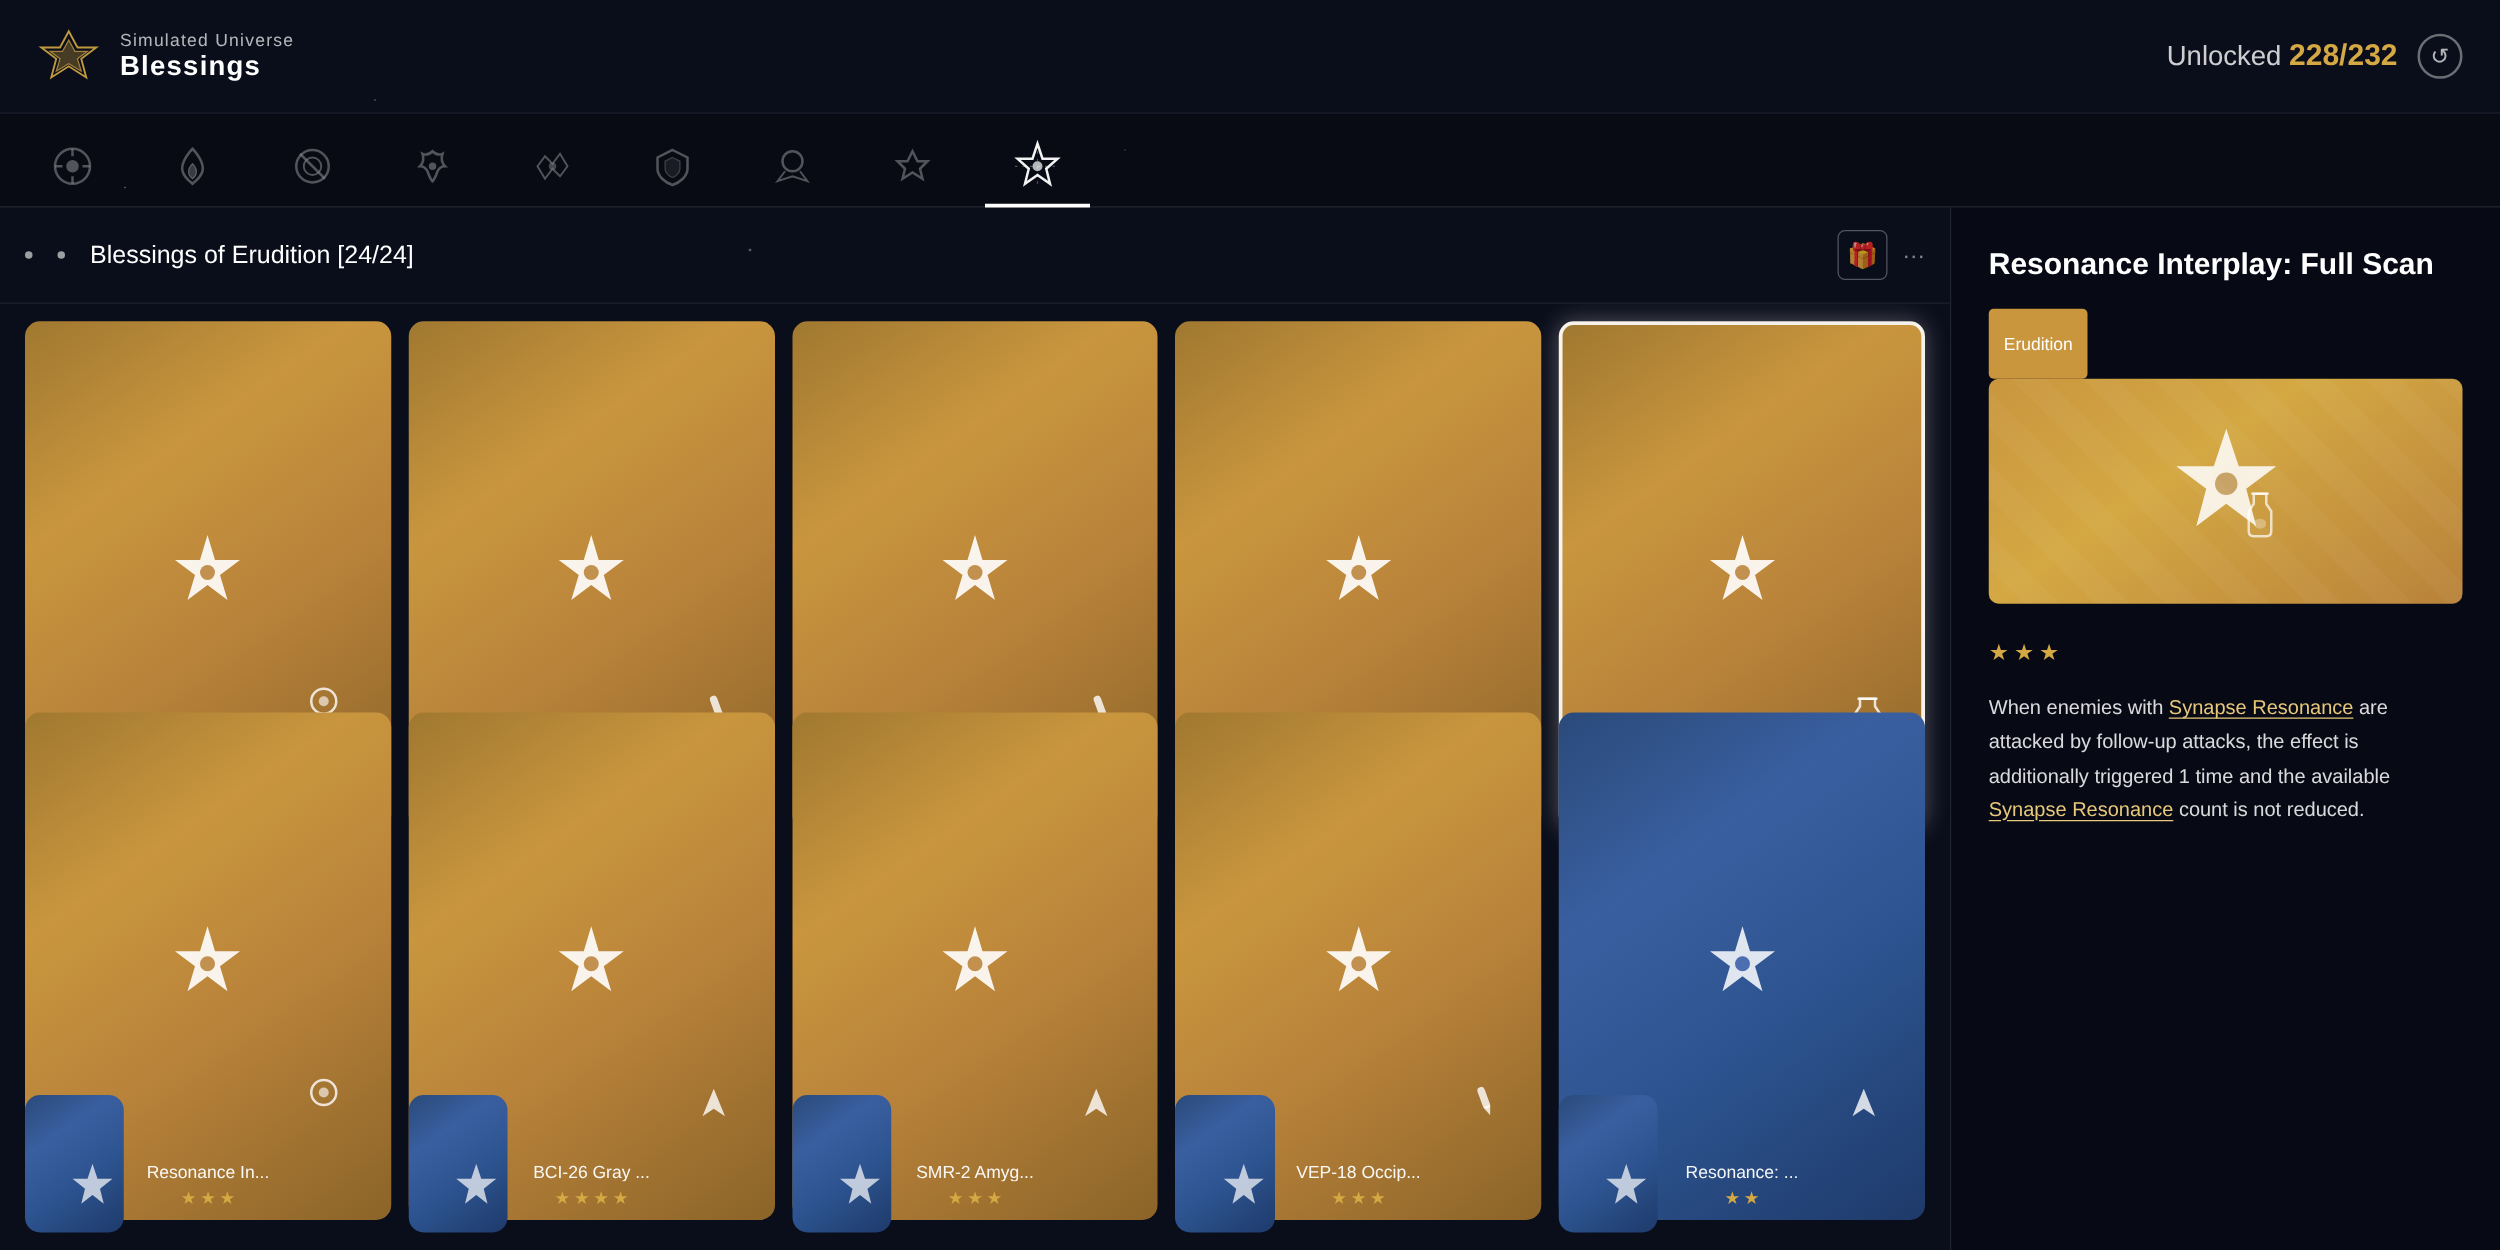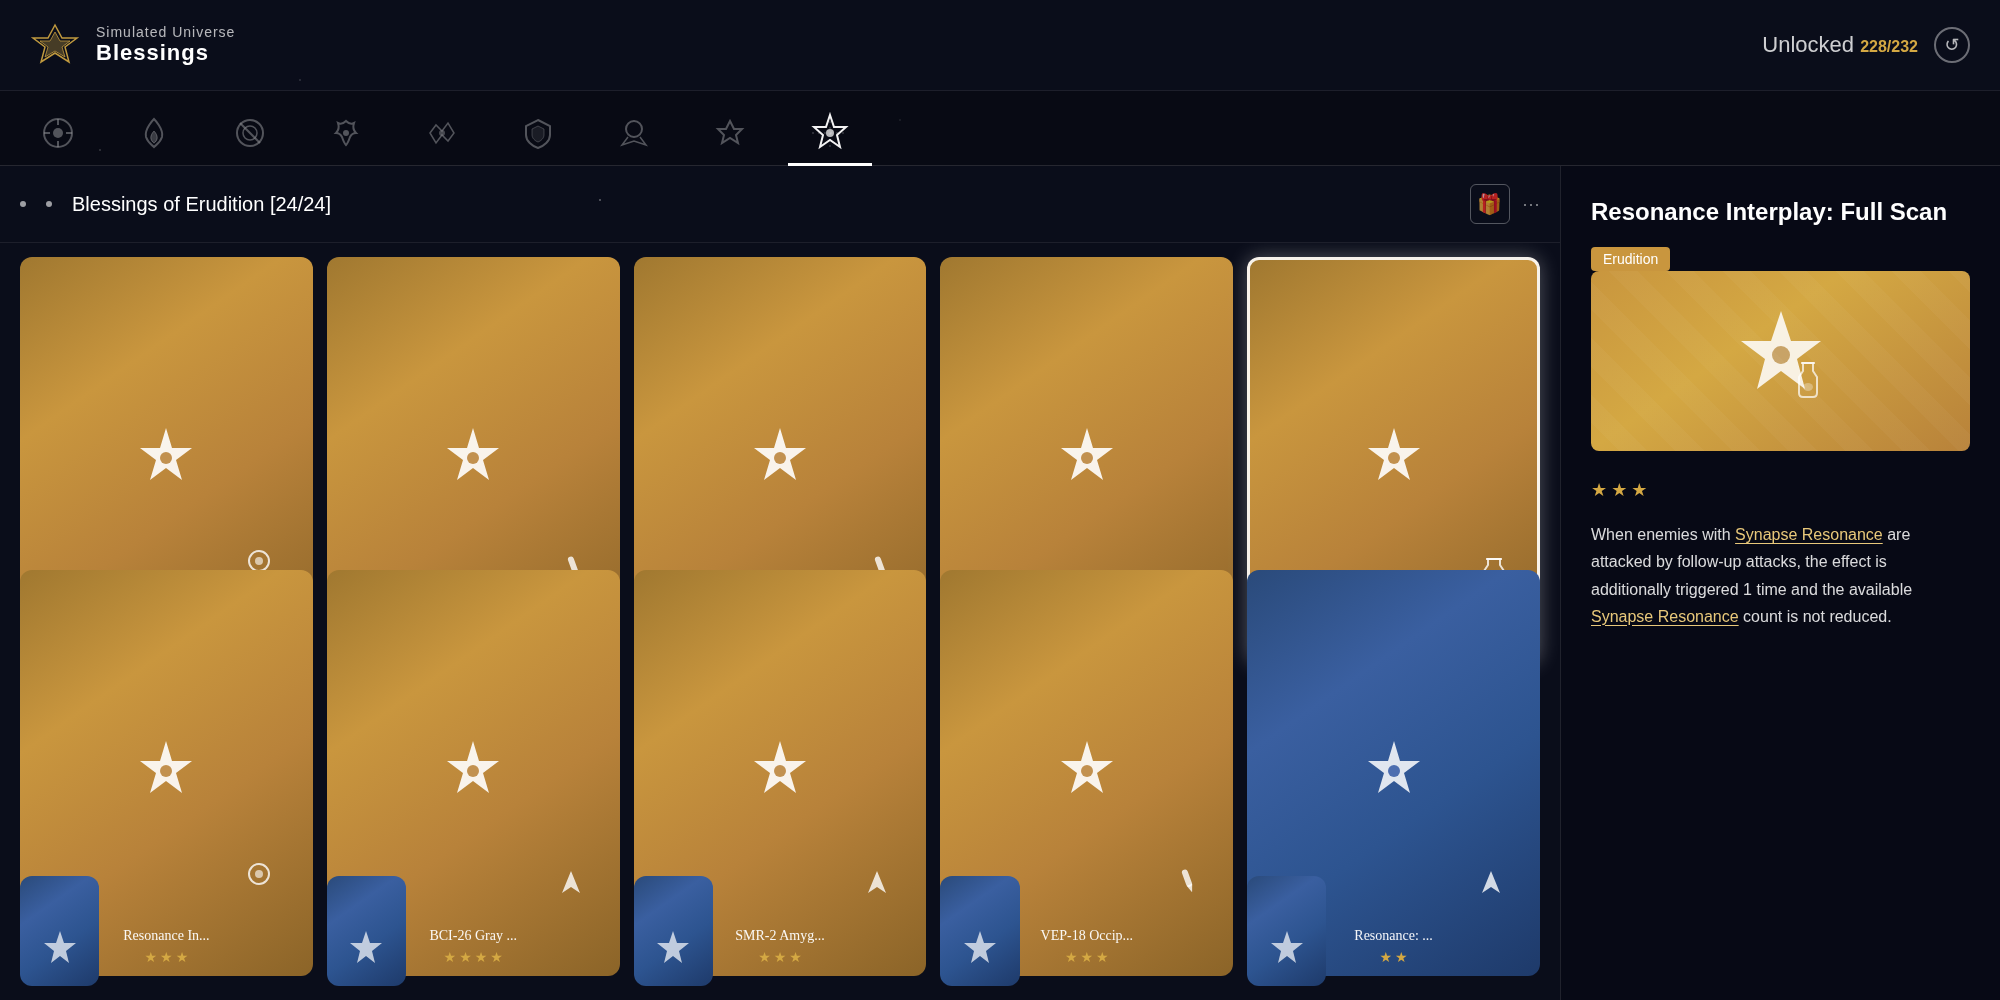--- a/index.html
+++ b/index.html
@@ -88,21 +88,21 @@
       gap: 16px;
     }
 
     .unlocked-text {
       font-size: 22px;
       color: rgba(255,255,255,0.8);
     }
 
     .unlocked-count {
       color: #d4a843;
-      font-size: 16px;
+      font-size: 24px;
       font-weight: bold;
     }
 
     .back-btn {
       width: 36px;
       height: 36px;
       border: 2px solid rgba(255,255,255,0.4);
       border-radius: 50%;
       display: flex;
       align-items: center;
@@ -219,24 +219,23 @@
     }
 
     .card {
       border-radius: 12px;
       overflow: hidden;
       cursor: pointer;
       position: relative;
       aspect-ratio: 0.72;
       display: flex;
       flex-direction: column;
-      align-items: center;
+      align-items: flex-end;
       justify-content: flex-end;
       padding-bottom: 10px;
-      font-family: Liberation Serif, serif;
     }
 
     .card-gold {
       background: linear-gradient(145deg, #a07830 0%, #c9963e 30%, #b8823a 60%, #8b6428 100%);
     }
 
     .card-blue {
       background: linear-gradient(145deg, #2a4a7a 0%, #3a5fa0 30%, #2d5490 60%, #1e3a6a 100%);
     }
 
@@ -305,21 +304,21 @@
       color: #ffffff;
       font-weight: bold;
       line-height: 1.3;
     }
 
     .detail-tag {
       display: inline-block;
       background: #c9963e;
       color: #ffffff;
       font-size: 14px;
-      padding: 4px 12px;
+      padding: 20px 12px;
       border-radius: 4px;
       font-weight: 500;
     }
 
     .detail-image {
       width: 100%;
       height: 180px;
       background: linear-gradient(145deg, #c9963e 0%, #d4a843 40%, #b8823a 100%);
       border-radius: 8px;
       display: flex;

